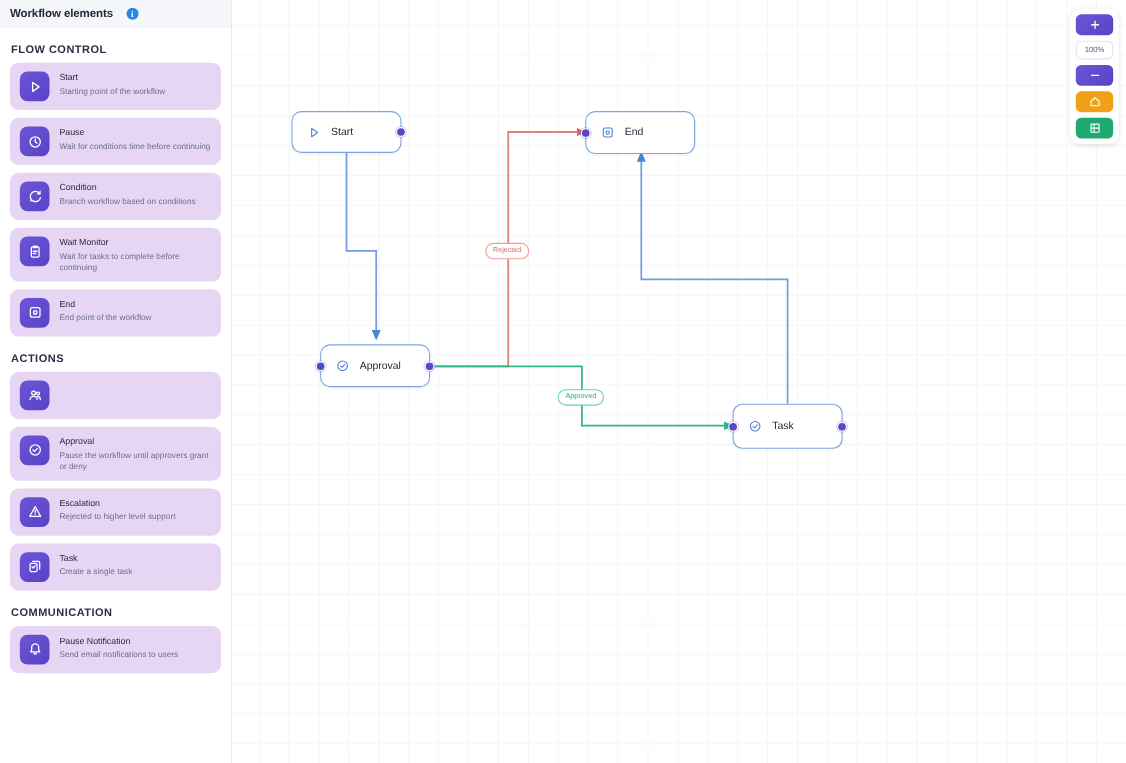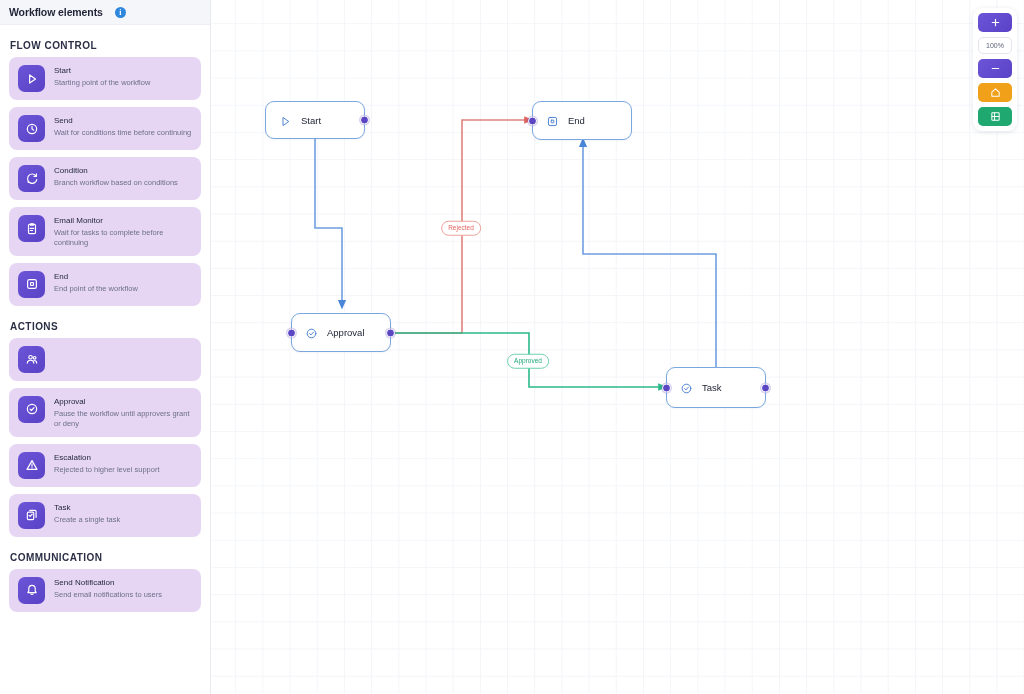--- a/index.html
+++ b/index.html
@@ -160,21 +160,21 @@
           </span>
         </div>
         <div class="elem-card">
           <span class="elem-icon">
             <svg viewBox="0 0 24 24" fill="none" stroke="#ffffff" stroke-width="2" stroke-linecap="round" stroke-linejoin="round">
               <circle cx="12" cy="12" r="8"></circle>
               <path d="M12 7.5V12l3 2"></path>
             </svg>
           </span>
           <span class="elem-text">
-            <span class="elem-title" style="display:block">Send</span>
+            <span class="elem-title" style="display:block">Pause</span>
             <span class="elem-desc" style="display:block">Wait for conditions time before continuing</span>
           </span>
         </div>
         <div class="elem-card">
           <span class="elem-icon">
             <svg viewBox="0 0 24 24" fill="none" stroke="#ffffff" stroke-width="2" stroke-linecap="round" stroke-linejoin="round">
               <path d="M19 7a8 8 0 1 0 1.2 6"></path>
               <path d="M19.5 3.2V7.4h-4.2"></path>
               <path d="M5 17a8 8 0 0 0 1 1"></path>
             </svg>
@@ -186,21 +186,21 @@
         </div>
         <div class="elem-card">
           <span class="elem-icon">
             <svg viewBox="0 0 24 24" fill="none" stroke="#ffffff" stroke-width="2" stroke-linecap="round" stroke-linejoin="round">
               <rect x="6" y="4" width="12" height="16" rx="2"></rect>
               <path d="M9.5 3h5v2.5h-5z"></path>
               <path d="M9 11h6M9 14.5h4"></path>
             </svg>
           </span>
           <span class="elem-text">
-            <span class="elem-title" style="display:block">Email Monitor</span>
+            <span class="elem-title" style="display:block">Wait Monitor</span>
             <span class="elem-desc" style="display:block">Wait for tasks to complete before continuing</span>
           </span>
         </div>
         <div class="elem-card">
           <span class="elem-icon">
             <svg viewBox="0 0 24 24" fill="none" stroke="#ffffff" stroke-width="2" stroke-linecap="round" stroke-linejoin="round">
               <rect x="4.5" y="4.5" width="15" height="15" rx="3"></rect>
               <rect x="9.5" y="9.5" width="5" height="5" rx="1"></rect>
             </svg>
           </span>
@@ -260,21 +260,21 @@
         </div>
         <div class="section-label">COMMUNICATION</div>
         <div class="elem-card">
           <span class="elem-icon">
             <svg viewBox="0 0 24 24" fill="none" stroke="#ffffff" stroke-width="2" stroke-linecap="round" stroke-linejoin="round">
               <path d="M12 4a5.5 5.5 0 0 0-5.5 5.5v4L5 16.5h14L17.5 13.5v-4A5.5 5.5 0 0 0 12 4z"></path>
               <path d="M10 18.5a2.2 2.2 0 0 0 4 0"></path>
             </svg>
           </span>
           <span class="elem-text">
-            <span class="elem-title" style="display:block">Send Notification</span>
+            <span class="elem-title" style="display:block">Pause Notification</span>
             <span class="elem-desc" style="display:block">Send email notifications to users</span>
           </span>
         </div>
       </div>
   </aside>
 
   <main class="canvas">
 
     <svg class="edge-layer" viewBox="0 0 813 694" preserveAspectRatio="none">
       <defs>

